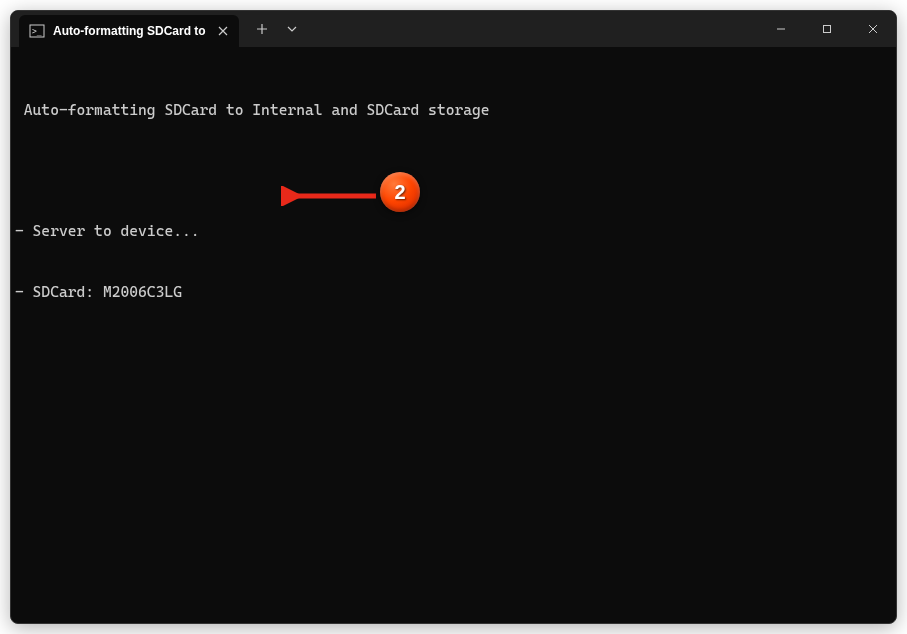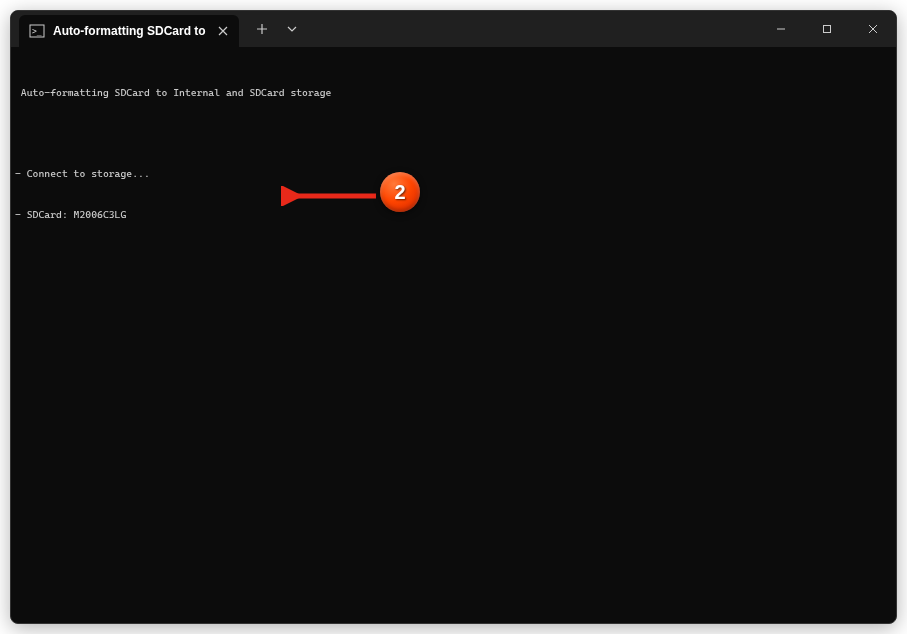--- a/index.html
+++ b/index.html
@@ -113,21 +113,21 @@
       height: 36px;
       display: flex;
       align-items: center;
       justify-content: center;
       color: #ccc;
       cursor: pointer;
     }
     .terminal-content {
       padding: 12px 4px;
       font-family: 'Cascadia Mono', 'Consolas', monospace;
-      font-size: 10px;
+      font-size: 15px;
       line-height: 1.35;
       color: #cccccc;
       white-space: pre;
     }
     .line {
       display: block;
     }
     .annotation-arrow {
       position: absolute;
       top: 186px;
@@ -197,21 +197,21 @@
       <div class="win-btn close">
         <svg width="10" height="10" viewBox="0 0 10 10">
             <path d="M1 1 L9 9 M9 1 L1 9" stroke="#ccc" stroke-width="1"></path>
           </svg>
       </div>
     </div>
   </div>
   <div class="terminal-content">
     <span class="line"> Auto-formatting SDCard to Internal and SDCard storage</span>
     <span class="line"> </span>
-    <span class="line">- Connect to storage...</span>
+    <span class="line">- Server to device...</span>
     <span class="line">- SDCard: M2006C3LG</span>
   </div>
 </div>
 
 <svg class="annotation-arrow" width="100" height="20" viewBox="0 0 100 20">
   <defs>
     <marker id="arrowhead" markerWidth="10" markerHeight="10" refX="2" refY="5" orient="auto">
       <polygon points="10 0, 0 5, 10 10" fill="#e8291a"></polygon>
     </marker>
   </defs>

